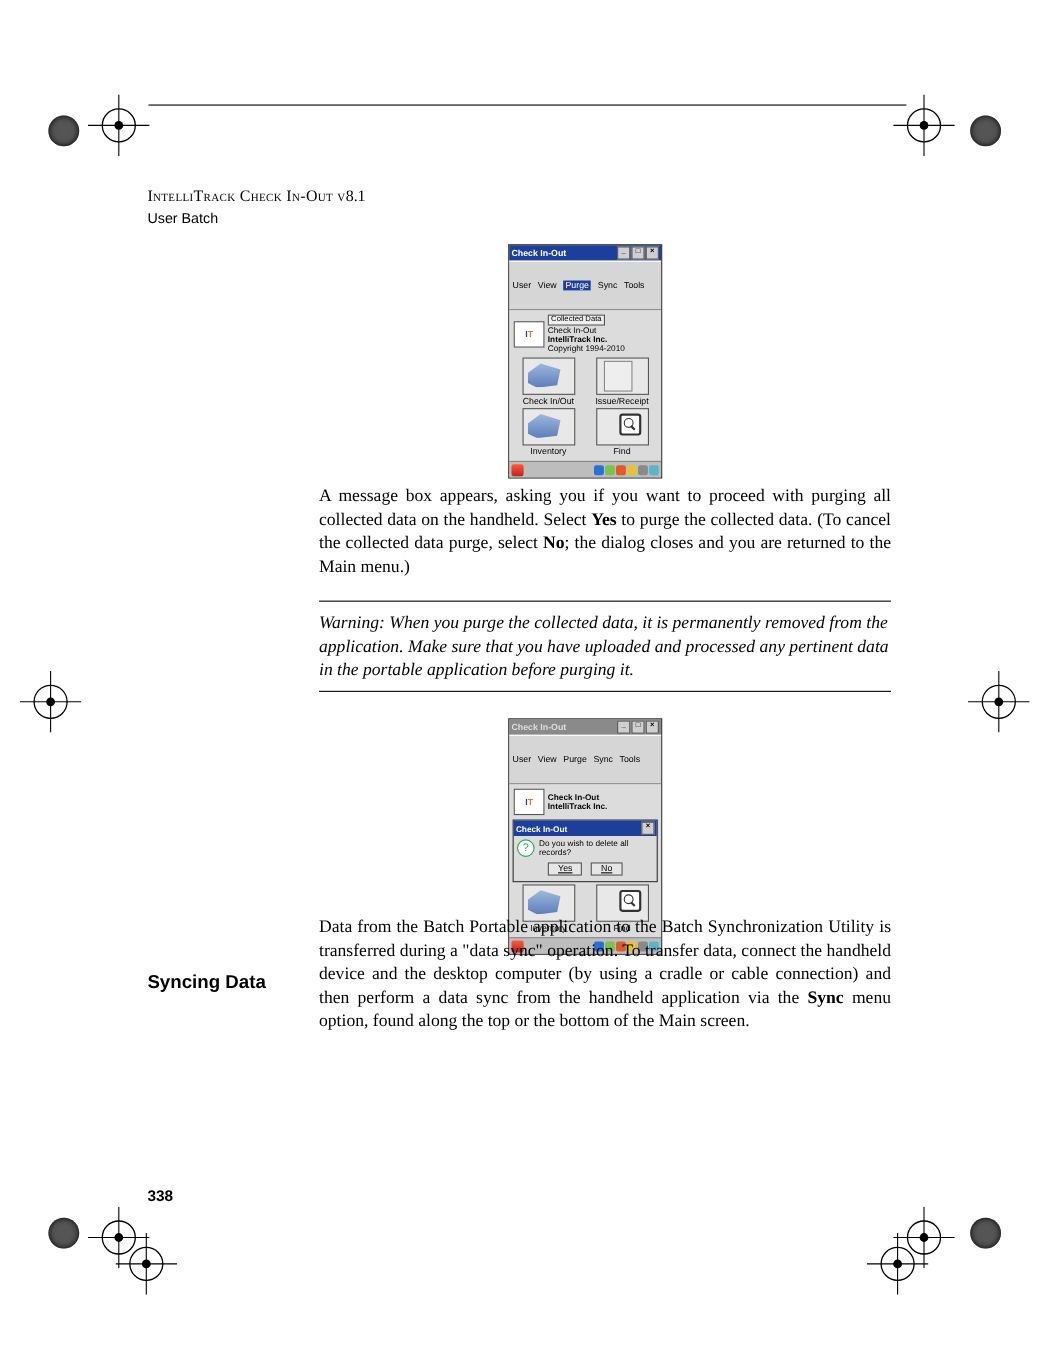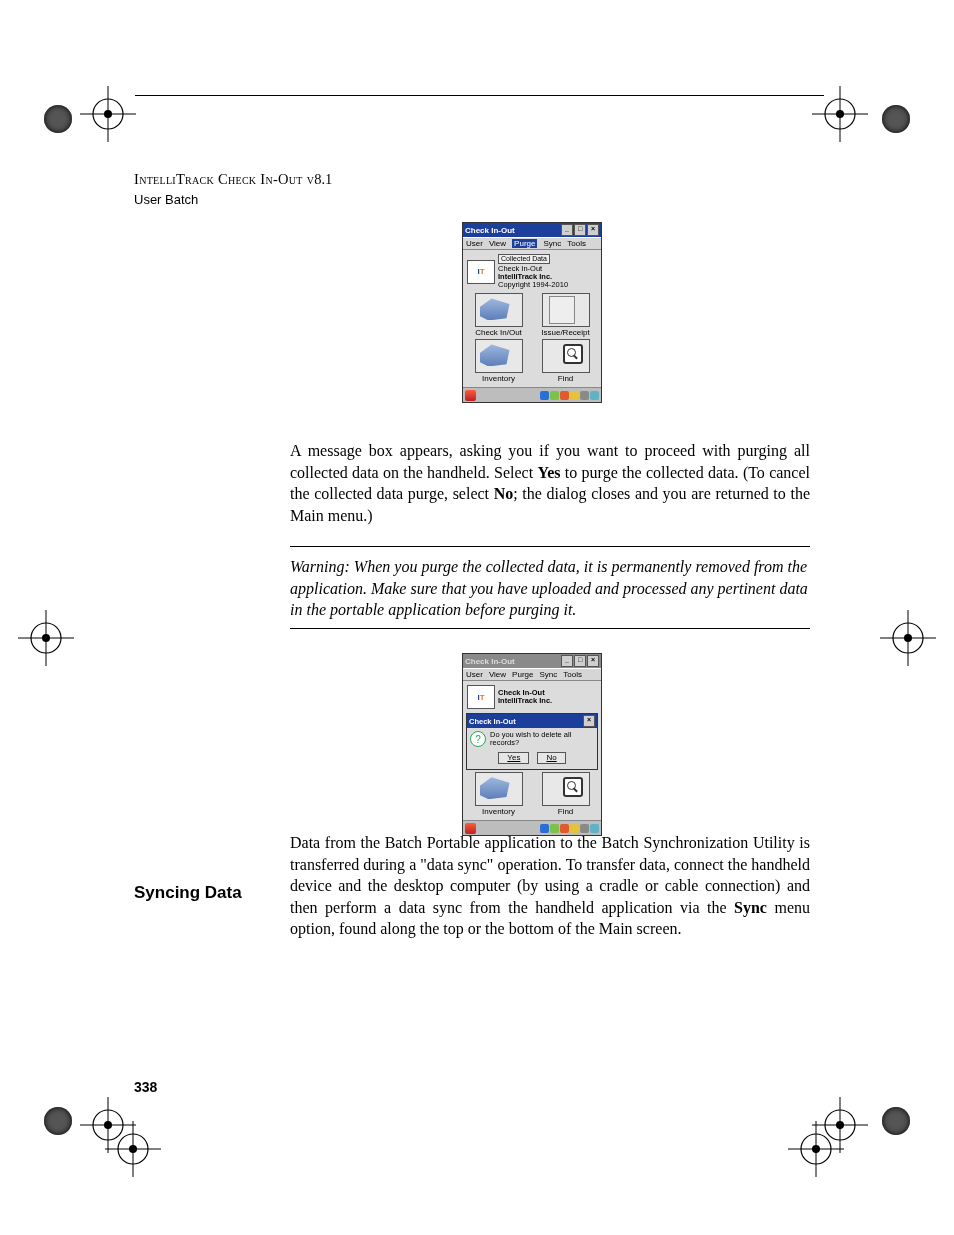--- a/index.html
+++ b/index.html
@@ -11,21 +11,21 @@
   .header-line { position:absolute; left:135px; right:130px; top:95px; border-top:1px solid #000; }
   .header-text { position:absolute; left:135px; top:107px; font-size:14px; font-family:"Times New Roman", serif; }
   .title-block { position:absolute; left:134px; top:170px; font-size:14.5px; line-height:1.35; }
   .smallcaps { font-variant:small-caps; letter-spacing:0.3px; }
   .sans { font-family:Arial, Helvetica, sans-serif; font-size:13px; }
   .fig { position:absolute; left:450px; width:138px; background:#c9c9c9; border:1px solid #333; font-family:Tahoma, Arial, sans-serif; font-size:8px; color:#000;margin-left:12px; }
   .fig .tbar { display:flex; align-items:center; justify-content:space-between; background:#1b3f9b; color:#fff; padding:1px 2px; font-weight:bold; font-size:8px; }
   .fig .tbar.gray { background:#8a8a8a; color:#ddd; }
   .fig .tbtns { display:flex; gap:1px; }
   .fig .tbtn { width:10px; height:10px; background:#cfcfcf; border:1px solid #555; font-size:7px; line-height:8px; text-align:center; color:#000; }
-  .fig .menu { display:flex; gap:6px; padding:1px 3px; background:#d6d6d6; border-top:1px solid #fff; border-bottom:1px solid #888; font-size:8px; }
+  .fig .menu { display:flex; gap:6px; padding:17px 3px; background:#d6d6d6; border-top:1px solid #fff; border-bottom:1px solid #888; font-size:8px; }
   .fig .body { padding:2px; background:#dcdcdc; }
   .fig .row { display:flex; justify-content:space-around; margin:2px 0; }
   .fig .cell { width:56px; text-align:center; }
   .fig .icon { width:46px; height:32px; margin:0 auto 1px auto; border:1px solid #555; background:#e8e8e8; position:relative; overflow:hidden; }
   .fig .lbl { font-size:8px; text-align:center; white-space:nowrap; }
   .fig .itlogo { width:26px; height:22px; border:1px solid #555; display:inline-flex; align-items:center; justify-content:center; font-weight:bold; background:#fff; }
   .fig .itlogo span:first-child { color:#1b3f9b; }
   .fig .itlogo span:last-child { color:#e07b1f; }
   .fig .toprow { display:flex; align-items:center; gap:3px; padding:2px; }
   .fig .toprow .txt { font-size:7.5px; line-height:1.1; }

